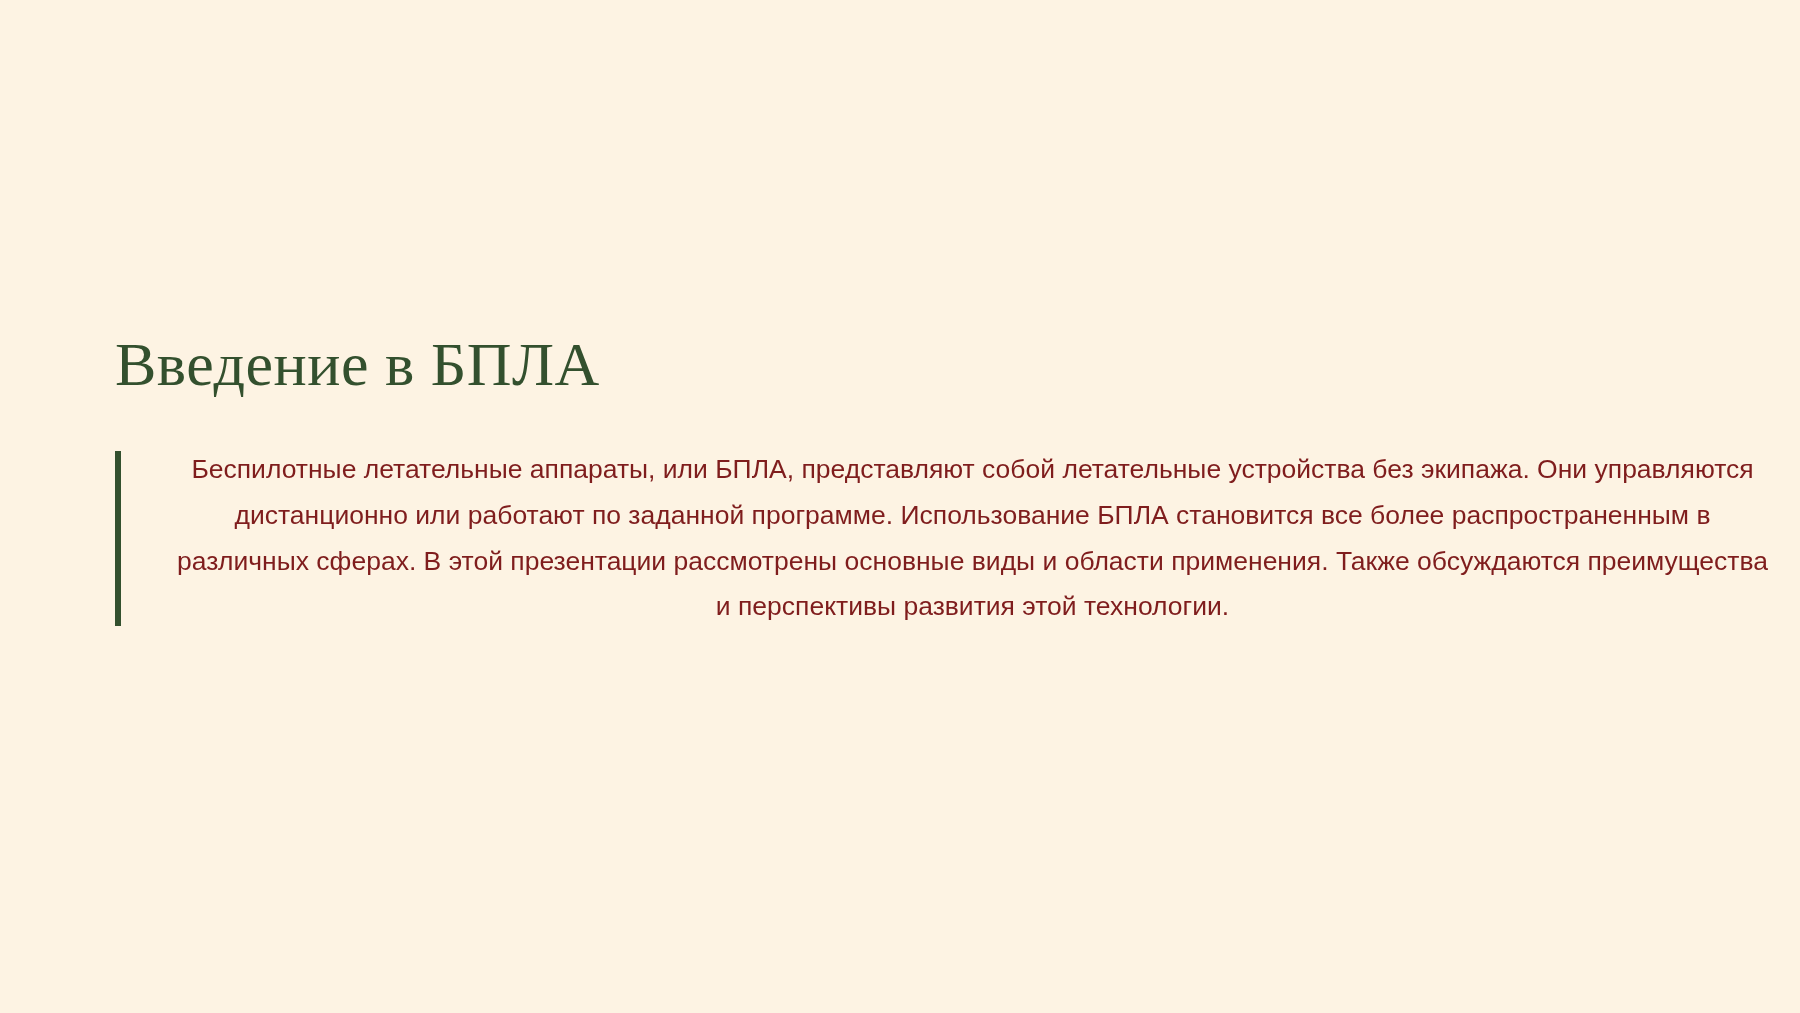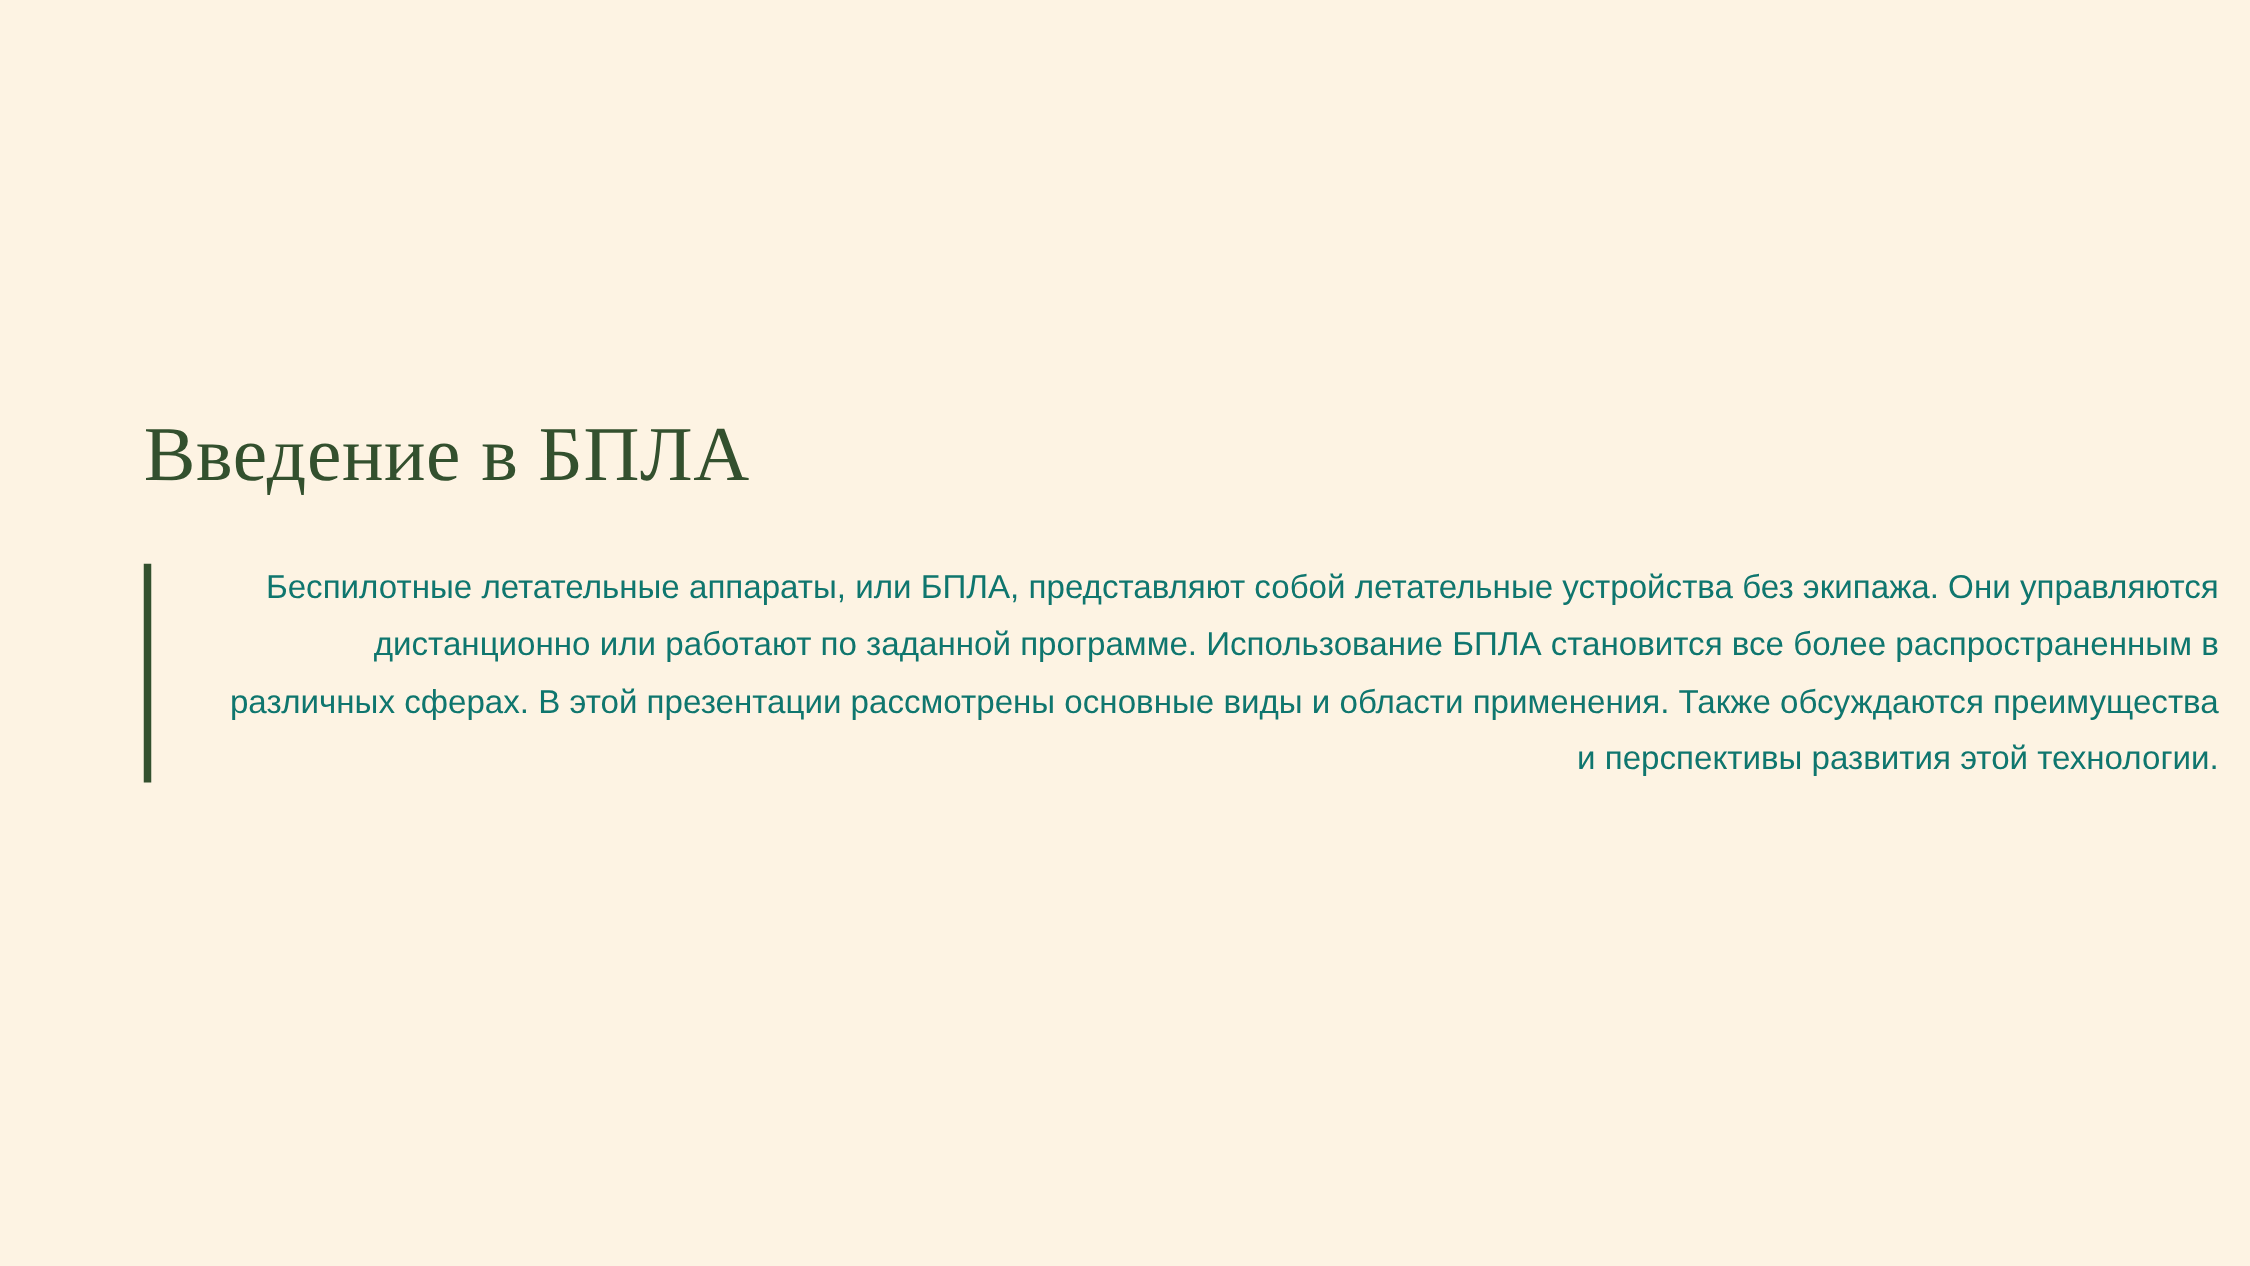--- a/index.html
+++ b/index.html
@@ -53,23 +53,23 @@
     bottom: 4px;
     width: 6px;
     background: #33502e;
   }
 
   #body-text {
     font-family: "Liberation Sans", "DejaVu Sans", sans-serif;
     font-size: 26.5px;
     font-weight: 400;
     line-height: 1.72;
-    color: #0f766e;
+    color: #7f1d1d;
     max-width: 1610px;
-    text-align: right;
+    text-align: center;
   }
 </style>
 </head>
 <body>
 
 <div id="slide">
 
   <div id="content-block">
 
     <h1 id="slide-title">Введение в БПЛА</h1>

